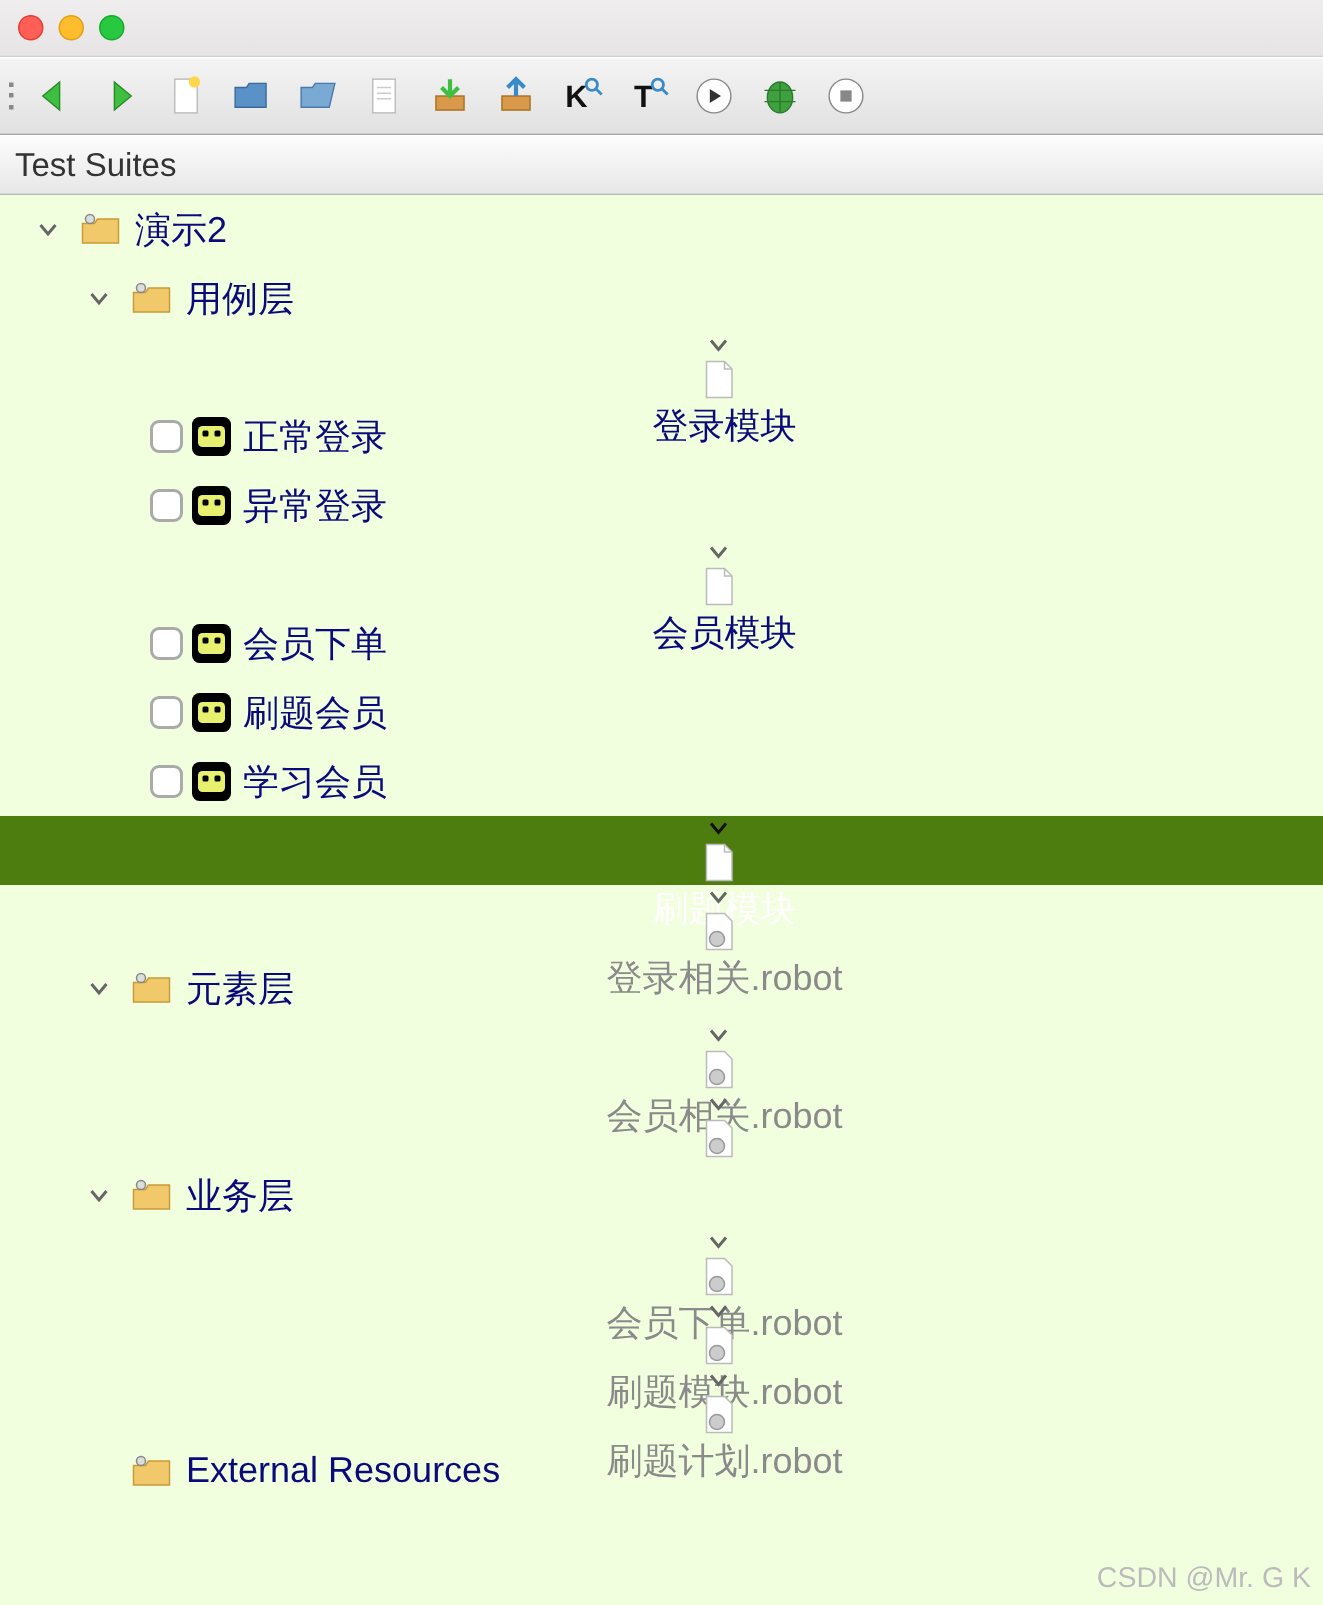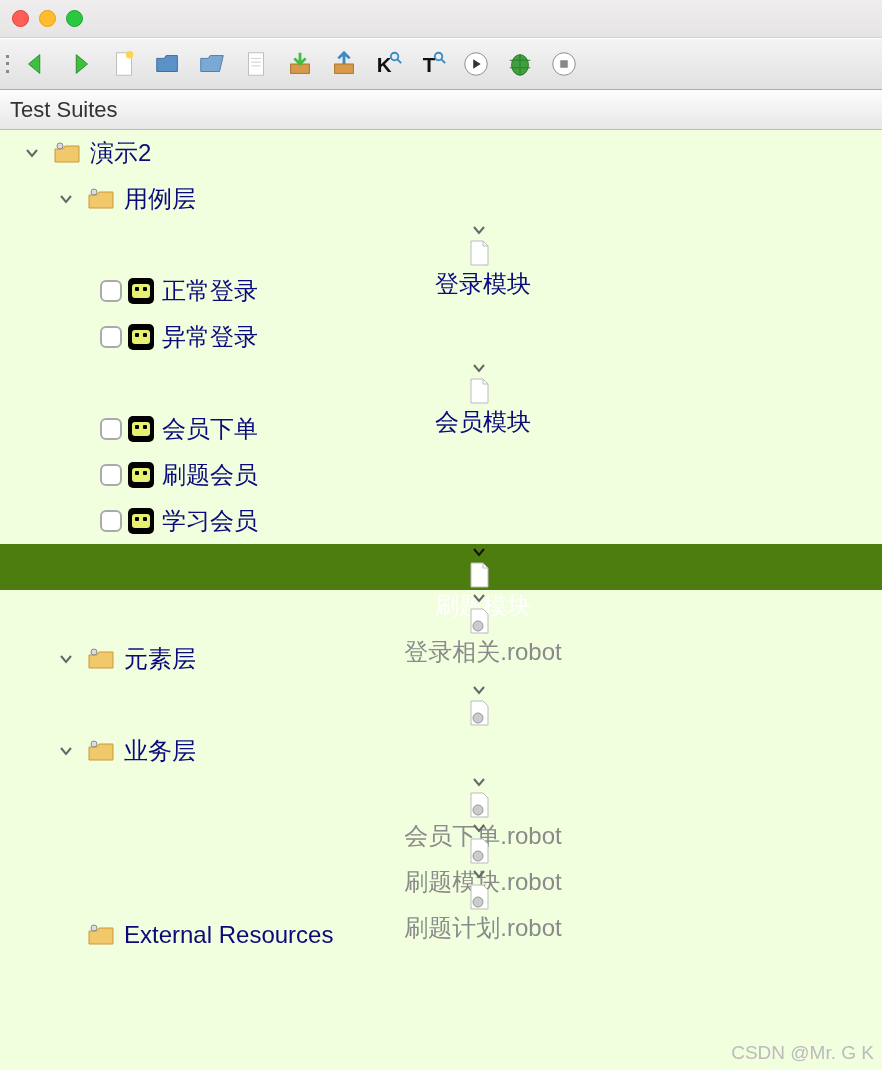--- a/index.html
+++ b/index.html
@@ -287,20 +287,34 @@
         <svg viewBox="0 0 16 16">
           <path d="M3 5 L8 11 L13 5"></path>
         </svg>
       </div>
     <div class="icon">
         <svg viewBox="0 0 30 30">
           <path d="M7 3 L19 3 L24 8 L24 27 L7 27 Z" fill="#fff" stroke="#bbb"></path>
           <circle cx="14" cy="20" r="5" fill="#ccc" stroke="#999"></circle>
         </svg>
       </div>
+    <span class="label dim">会员相关.robot</span>
+  </div>
+  <div class="row indent-2">
+    <div class="chev">
+        <svg viewBox="0 0 16 16">
+          <path d="M3 5 L8 11 L13 5"></path>
+        </svg>
+      </div>
+    <div class="icon">
+        <svg viewBox="0 0 30 30">
+          <path d="M7 3 L19 3 L24 8 L24 27 L7 27 Z" fill="#fff" stroke="#bbb"></path>
+          <circle cx="14" cy="20" r="5" fill="#ccc" stroke="#999"></circle>
+        </svg>
+      </div>
   </div>
 
   <div class="row indent-1">
     <div class="chev">
         <svg viewBox="0 0 16 16">
           <path d="M3 5 L8 11 L13 5"></path>
         </svg>
       </div>
     <div class="icon">
         <svg viewBox="0 0 30 30">

